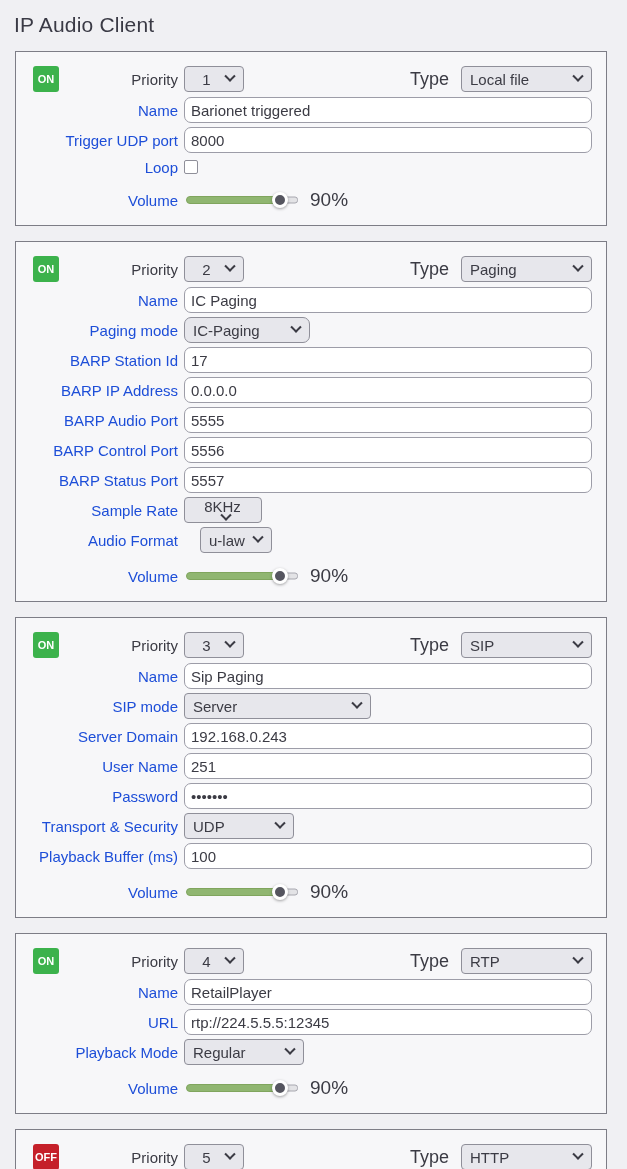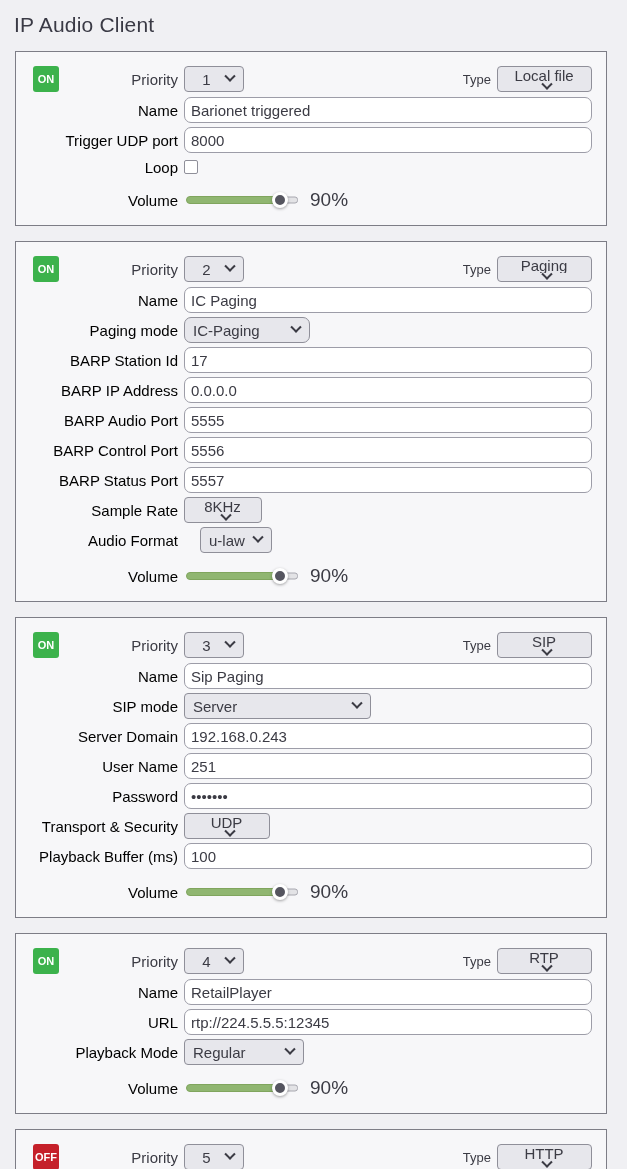--- a/index.html
+++ b/index.html
@@ -26,21 +26,21 @@
     display: flex;
     align-items: center;
     margin-bottom: 4px;
   }
   .lbl {
     width: 168px;
     min-width: 168px;
     text-align: right;
     padding-right: 6px;
     font-size: 15px;
-    color: #000000;
+    color: #1d4ed8;
   }
   .first-row { margin-bottom: 5px; }
   .badge {
     width: 26px; height: 26px;
     margin-left: 17px;
     border-radius: 3px;
     color: #fff;
     font-size: 11px;
     font-weight: bold;
     display: flex; align-items: center; justify-content: center;
@@ -49,22 +49,22 @@
   .badge.on  { background: #3cb24c; }
   .badge.off { background: #c5202a; }
   .flabel {
     width: 125px; min-width: 125px;
     text-align: right;
     padding-right: 6px;
     font-size: 15px;
   }
   .tlabel {
     text-align: right;
-    padding-right: 6px;
-    font-size: 13px;
+    padding-right: 12px;
+    font-size: 18px;
   }
   .spacer { flex: 1; }
   .txt-input {
     flex: 1;
     height: 26px;
     border: 1px solid #9d9da8;
     border-radius: 7px;
     background: #fff;
     font-family: "Liberation Sans", sans-serif;
     font-size: 15px;
@@ -88,24 +88,24 @@
   .sel.center .txt { text-align: center; }
   .chev {
     width: 8px; height: 8px;
     border-right: 2px solid #3b3b44;
     border-bottom: 2px solid #3b3b44;
     transform: rotate(45deg) translate(-2px,-2px);
     margin-left: 6px;
     flex: none;
   }
   .sel-priority  { width: 60px; }
-  .sel-type     { width: 95px; flex-direction: column; }
+  .sel-type     { width: 131px; }
   .sel-paging   { width: 126px; border-radius: 7px; }
   .sel-sip      { width: 187px; }
-  .sel-transport{ width: 86px; flex-direction: column; }
+  .sel-transport{ width: 110px; }
   .sel-rate     { width: 78px; flex-direction: column; }
   .sel-format   { width: 72px; margin-left: 16px; }
   .sel-playmode { width: 120px; }
   .checkbox {
     width: 14px; height: 14px;
     background: #fff;
     border: 1px solid #8f8f99;
     border-radius: 2px;
     flex: none;
   }

